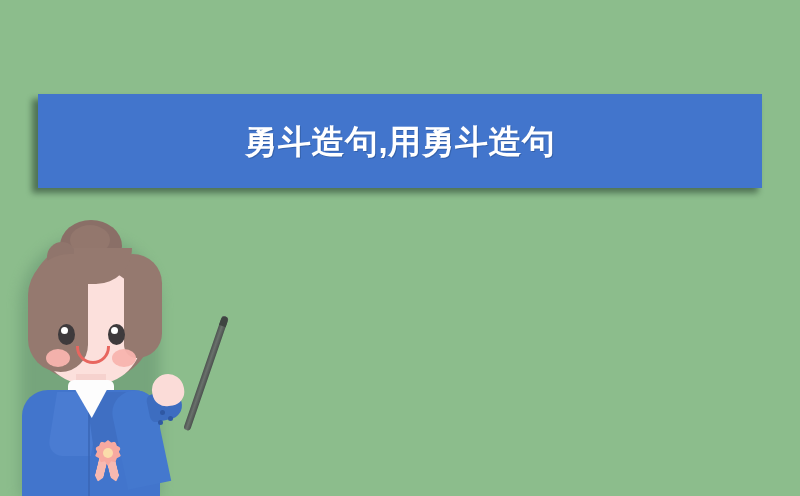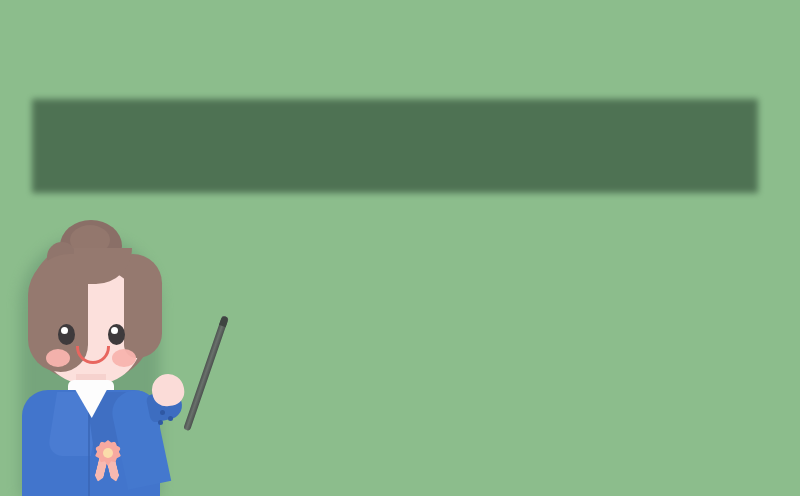--- a/index.html
+++ b/index.html
@@ -398,20 +398,23 @@
     background: #fbdcaa;
     border-radius: 50%;
   }
 </style>
 </head>
 <body>
 
 <div class="canvas">
 
   <div class="banner-shadow"></div>
+  <div class="banner">
+    <div class="banner-title">勇斗造句,用勇斗造句</div>
+  </div>
 
   <div class="teacher">
 
     <div class="fig-shadow"></div>
 
     <div class="pointer">
       <div class="pointer-tip"></div>
     </div>
 
     <div class="hair-back"></div>

